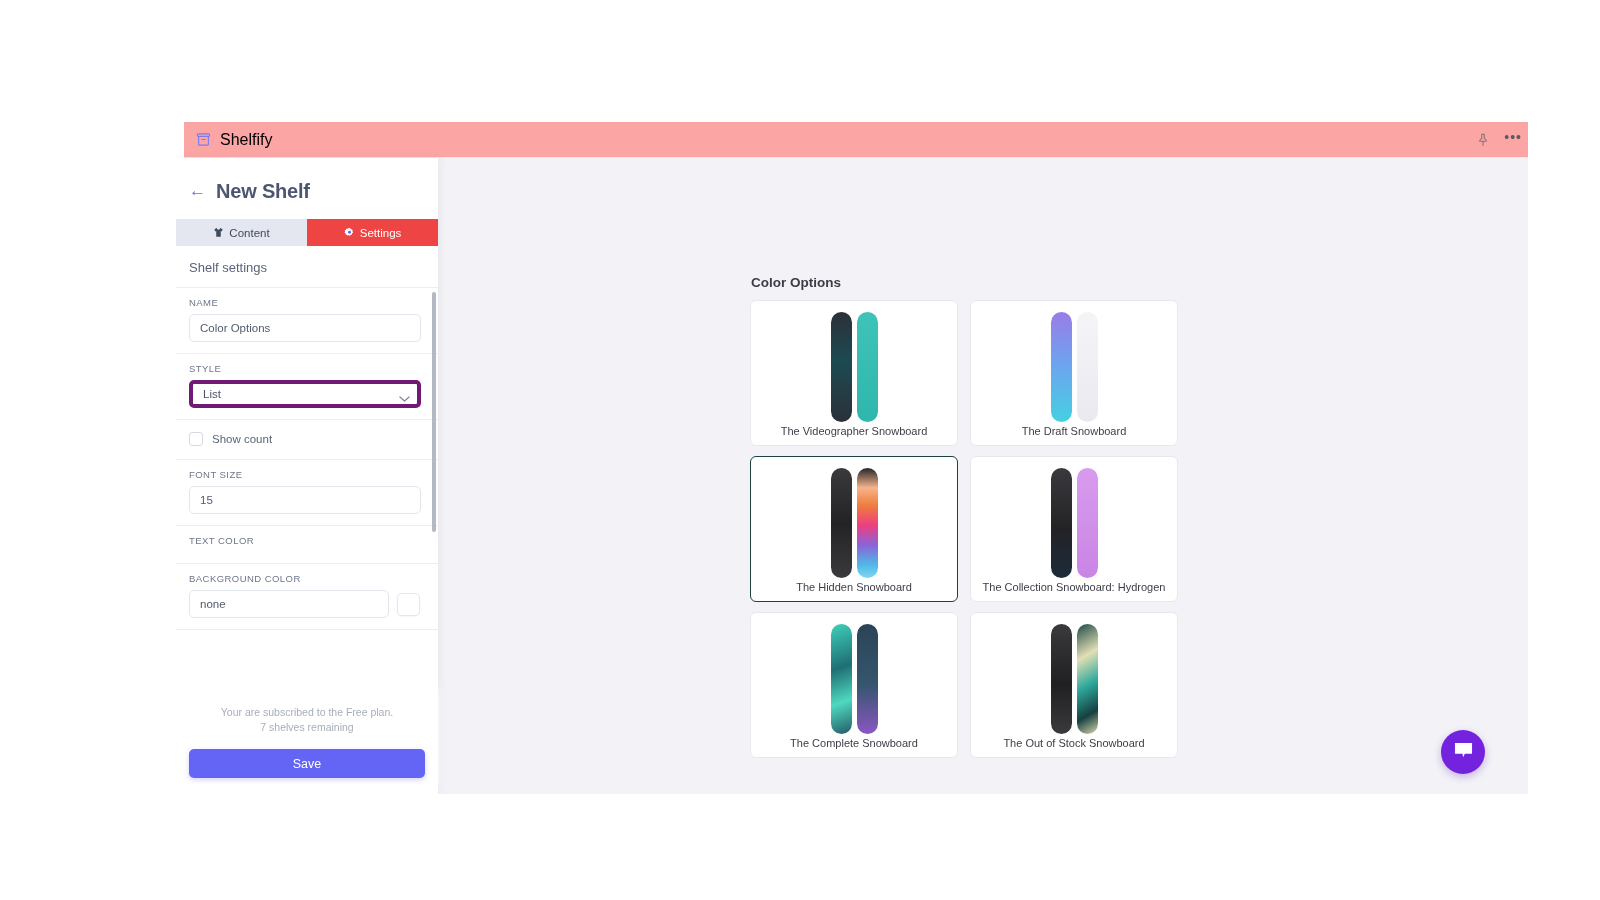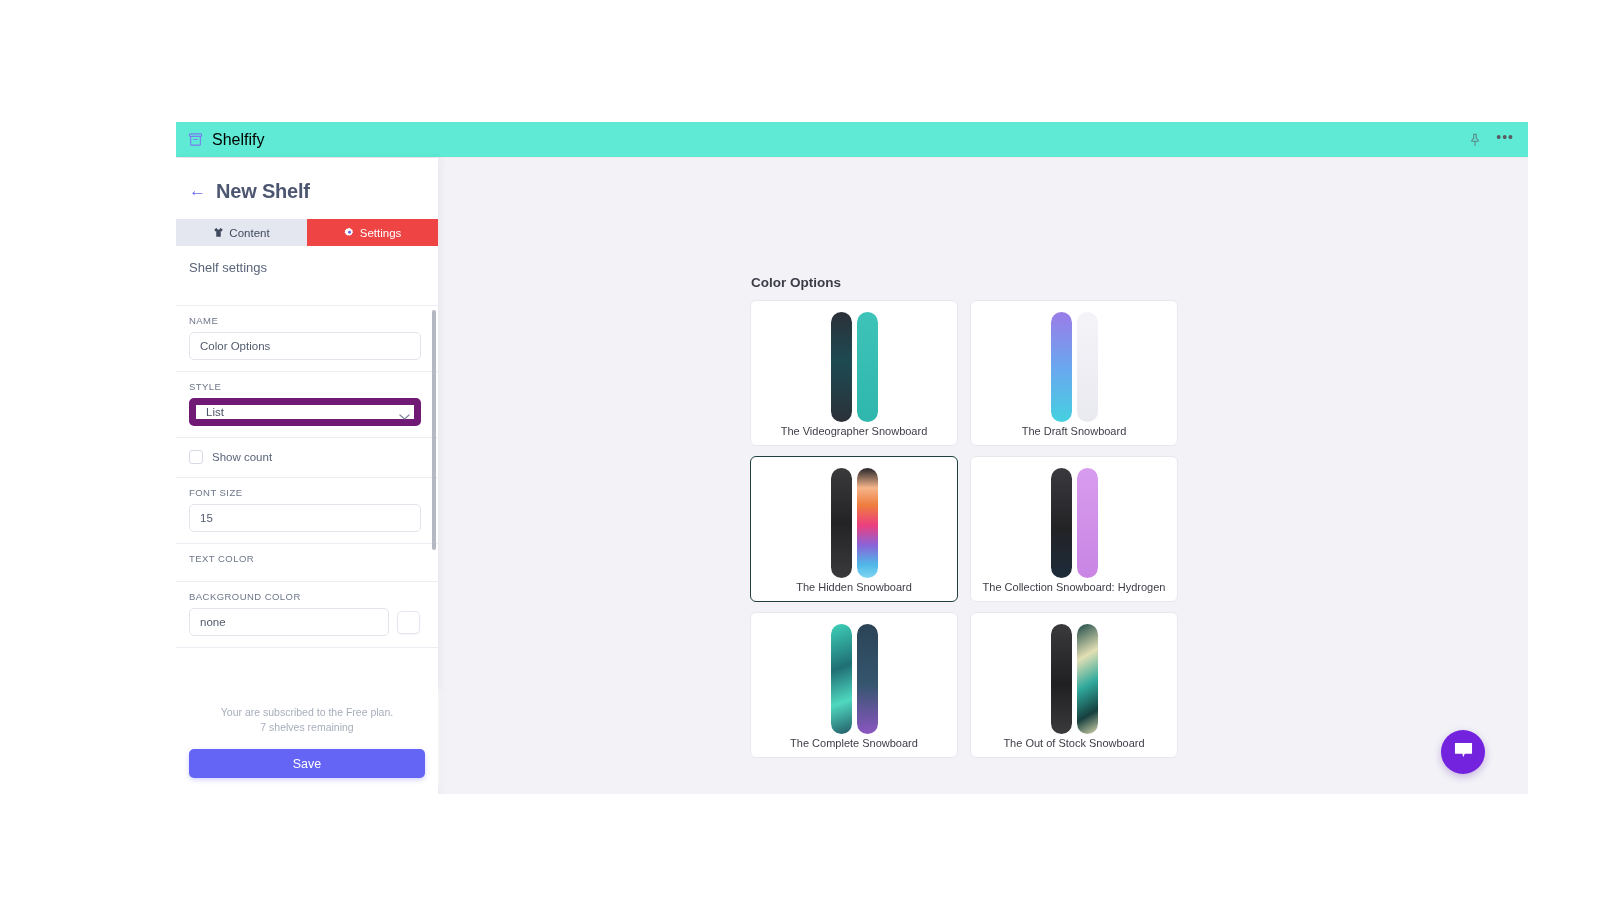--- a/index.html
+++ b/index.html
@@ -19,24 +19,24 @@
     top: 122px;
     width: 1352px;
     height: 672px;
     background: #ffffff;
     overflow: hidden;
   }
 
   
   .topbar {
     position: absolute;
-    left: 0; top: 0;
+    left: 8px; top: 0;
     width: 100%;
     height: 36px;
-    background: #5eead4;
+    background: #fca5a5;
     border-bottom: 1px solid #eceaef;
     display: flex;
     align-items: center;
     padding: 0 14px 0 12px;
   }
   .topbar-left { display: flex; align-items: center; gap: 9px; }
   .logo-icon { width: 15px; height: 15px; display: block; }
   .topbar-right {
     margin-left: auto;
     display: flex;
@@ -112,21 +112,20 @@
     color: #5a6478;
     padding: 14px 0 12px 13px;
   }
 
   
   .fields {
     position: relative;
     height: 348px;
     overflow: hidden;
     border-top: 1px solid #eceef3;
-    margin-top: 18px;
   }
   .field {
     border-bottom: 1px solid #eceef3;
     padding: 9px 16px 11px 13px;
   }
   .field-label {
     font-size: 9.5px;
     color: #6d7689;
     letter-spacing: .45px;
     margin-bottom: 6px;
@@ -138,21 +137,21 @@
     border-radius: 5px;
     background: #fff;
     font-family: "Liberation Sans", sans-serif;
     font-size: 11.5px;
     color: #525b6e;
     padding: 0 10px;
     outline: none;
   }
   .field-input::placeholder { color: #8e95a5; }
   .field-input.focused {
-    border: 7px solid #701a75;
+    border: 4px solid #701a75;
     color: #4d5368;
   }
   .select-wrap { position: relative; width: 232px; }
   .chev {
     position: absolute;
     right: 11px; top: 9px;
     pointer-events: none;
   }
   .row-inline { display: flex; align-items: center; gap: 9px; }
   .row-inline .field-input { width: 200px; }

